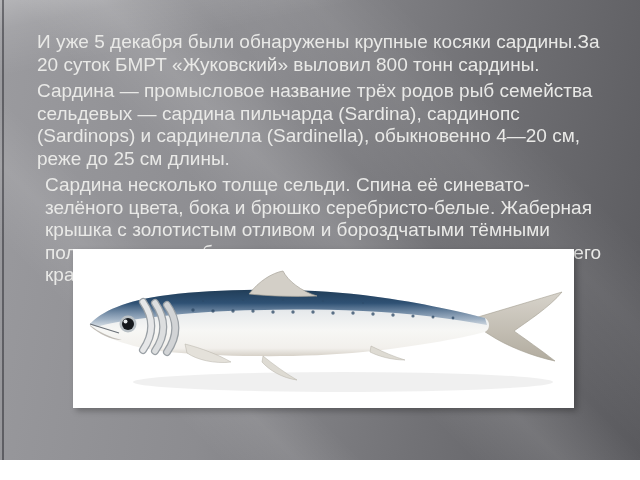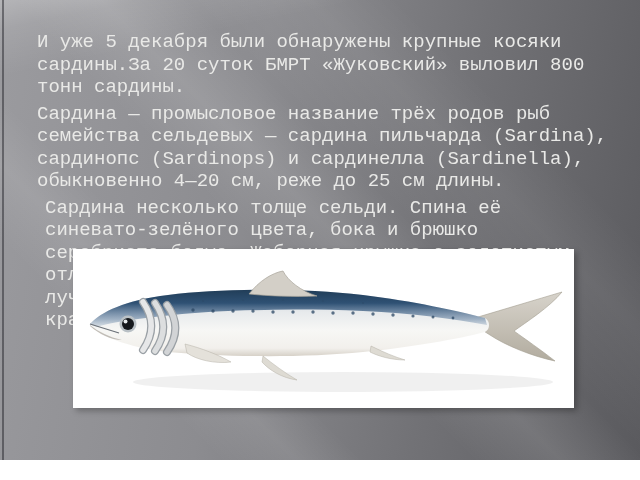--- a/index.html
+++ b/index.html
@@ -13,21 +13,21 @@
     position: relative;
     width: 640px;
     height: 460px;
     background:
       linear-gradient(168deg, rgba(255,255,255,0.26) 0%, rgba(255,255,255,0.10) 5%, rgba(255,255,255,0) 13%),
       linear-gradient(45deg,
         rgba(255,255,255,0) 20%, rgba(255,255,255,0.09) 27%, rgba(255,255,255,0) 33%,
         rgba(255,255,255,0) 43%, rgba(255,255,255,0.11) 51%, rgba(255,255,255,0) 59%,
         rgba(255,255,255,0.06) 70%, rgba(255,255,255,0) 78%),
       linear-gradient(100deg, #9b9b9f 0%, #8c8c90 38%, #727276 68%, #5a5a5e 100%);
-    font-family: Liberation Mono, monospace;
+    font-family: Liberation Sans, sans-serif;
   }
   .edge-line {
     position: absolute;
     left: 2px;
     top: 0;
     width: 2px;
     height: 100%;
     background: rgba(38, 38, 44, 0.5);
   }
   .text-block {

